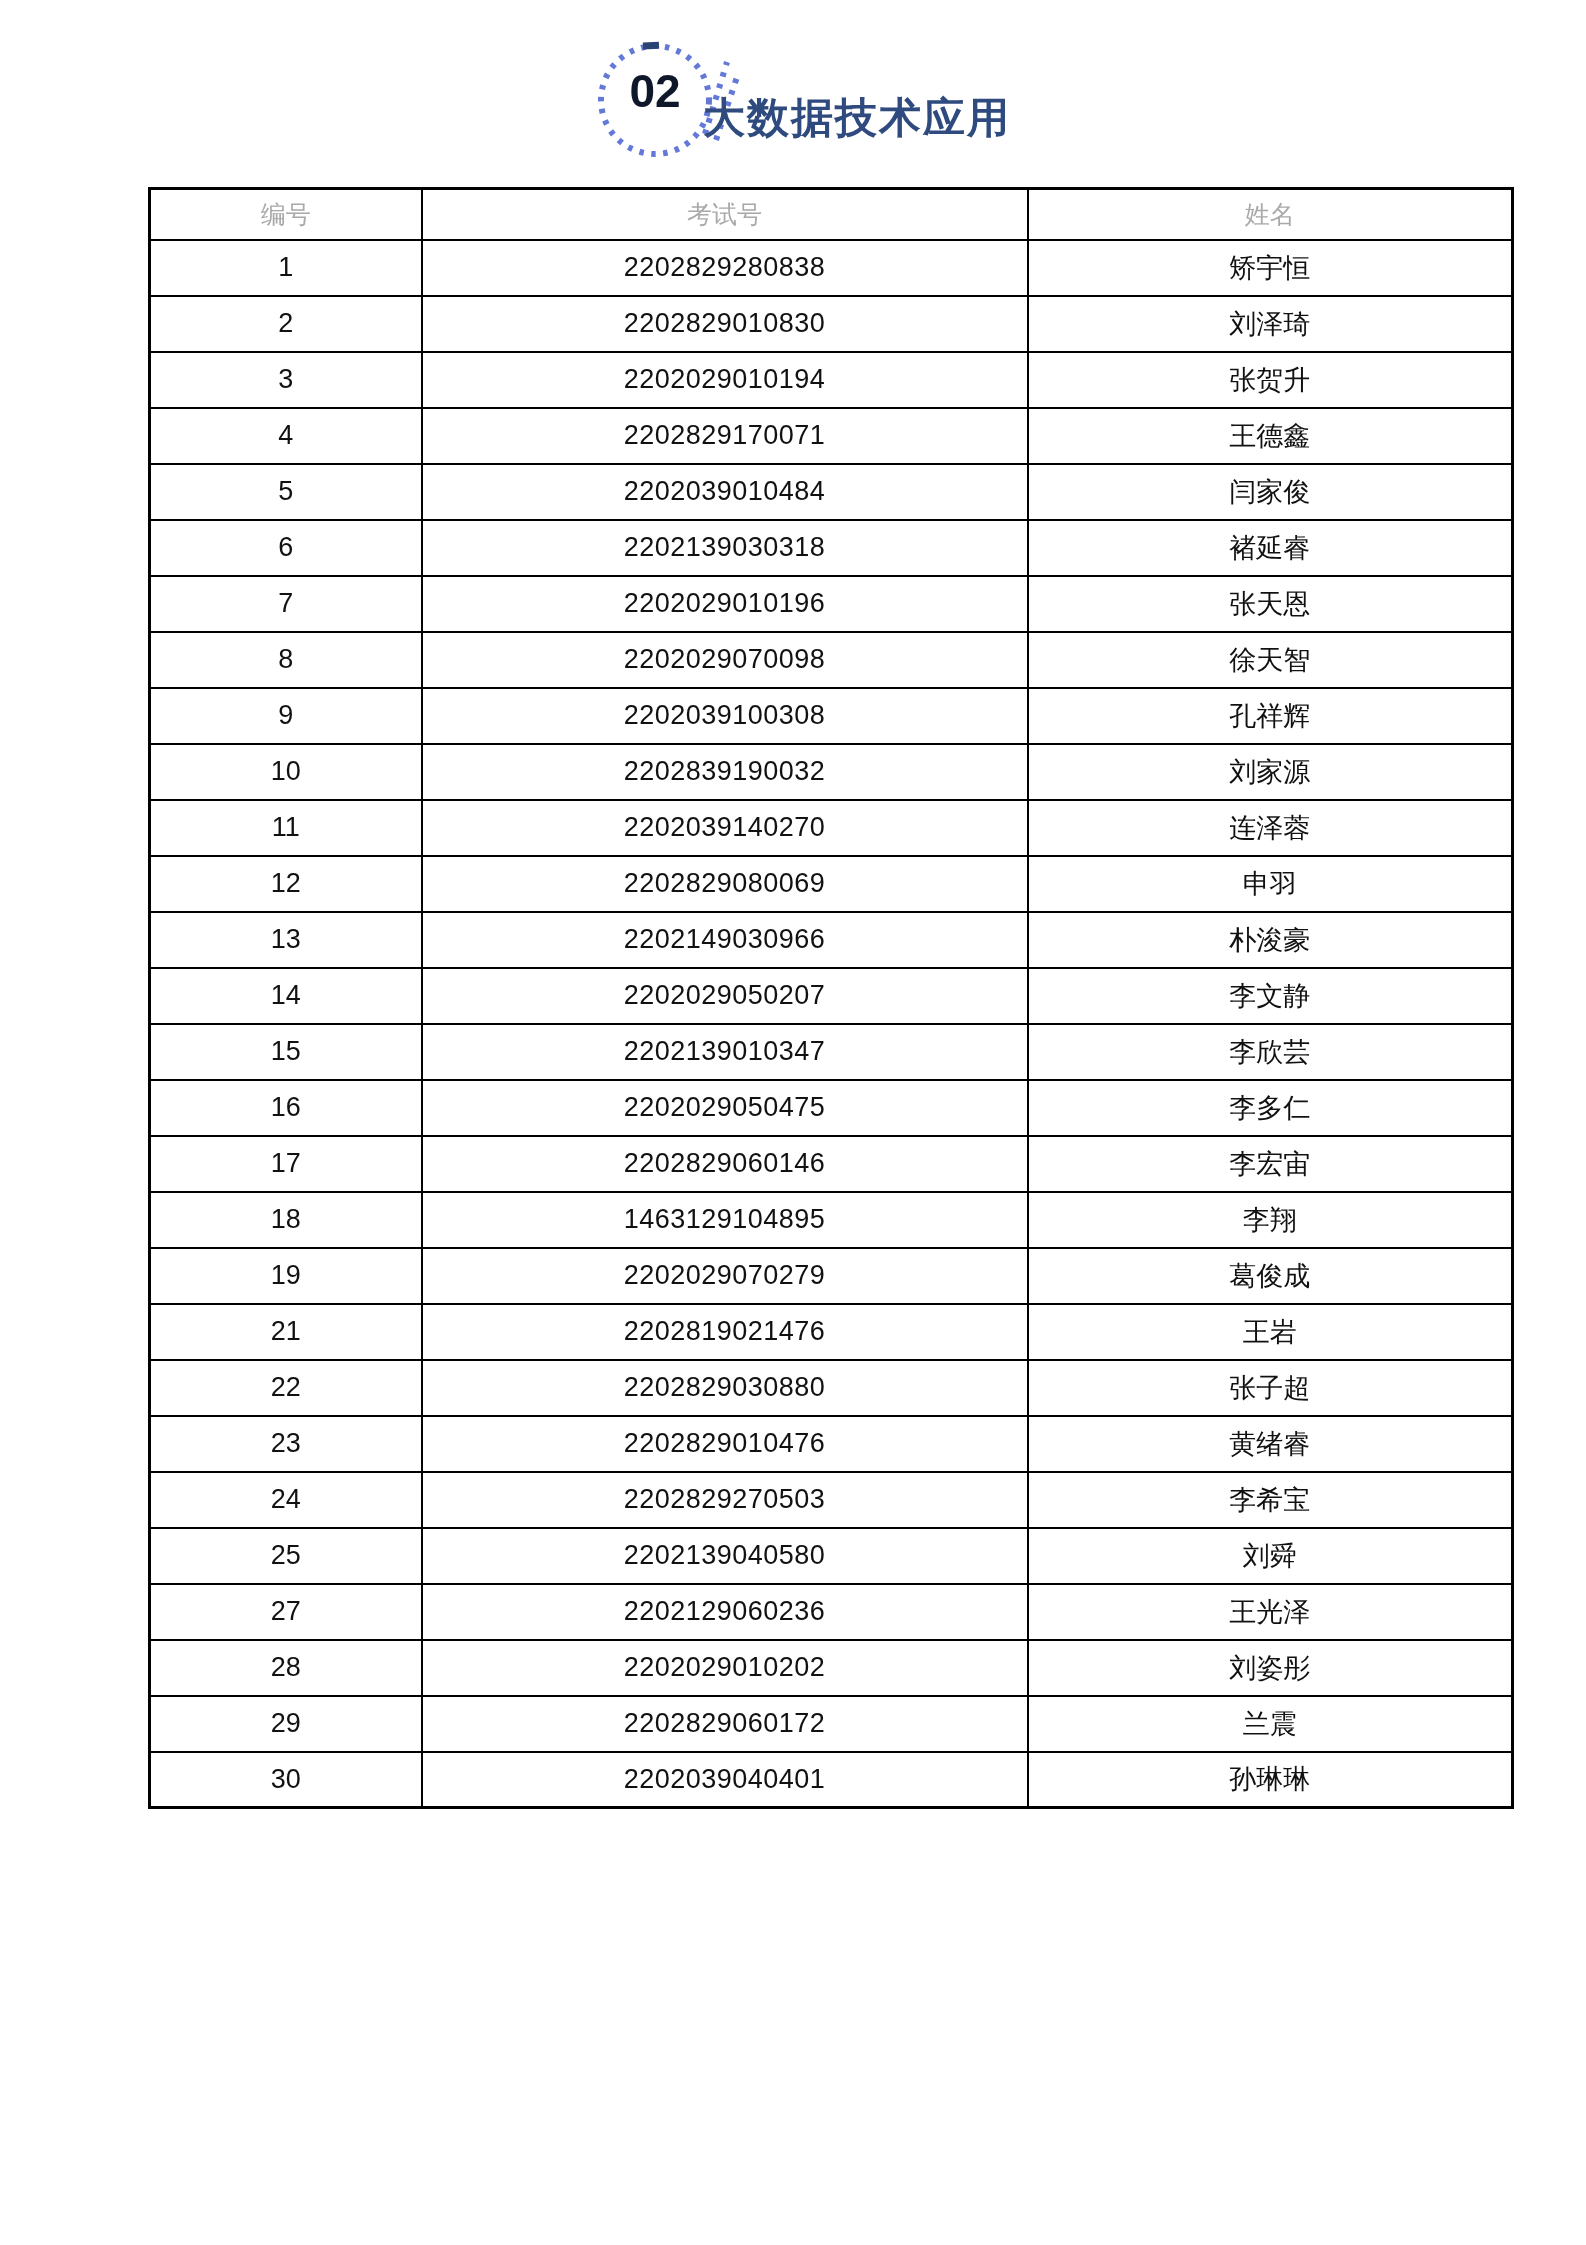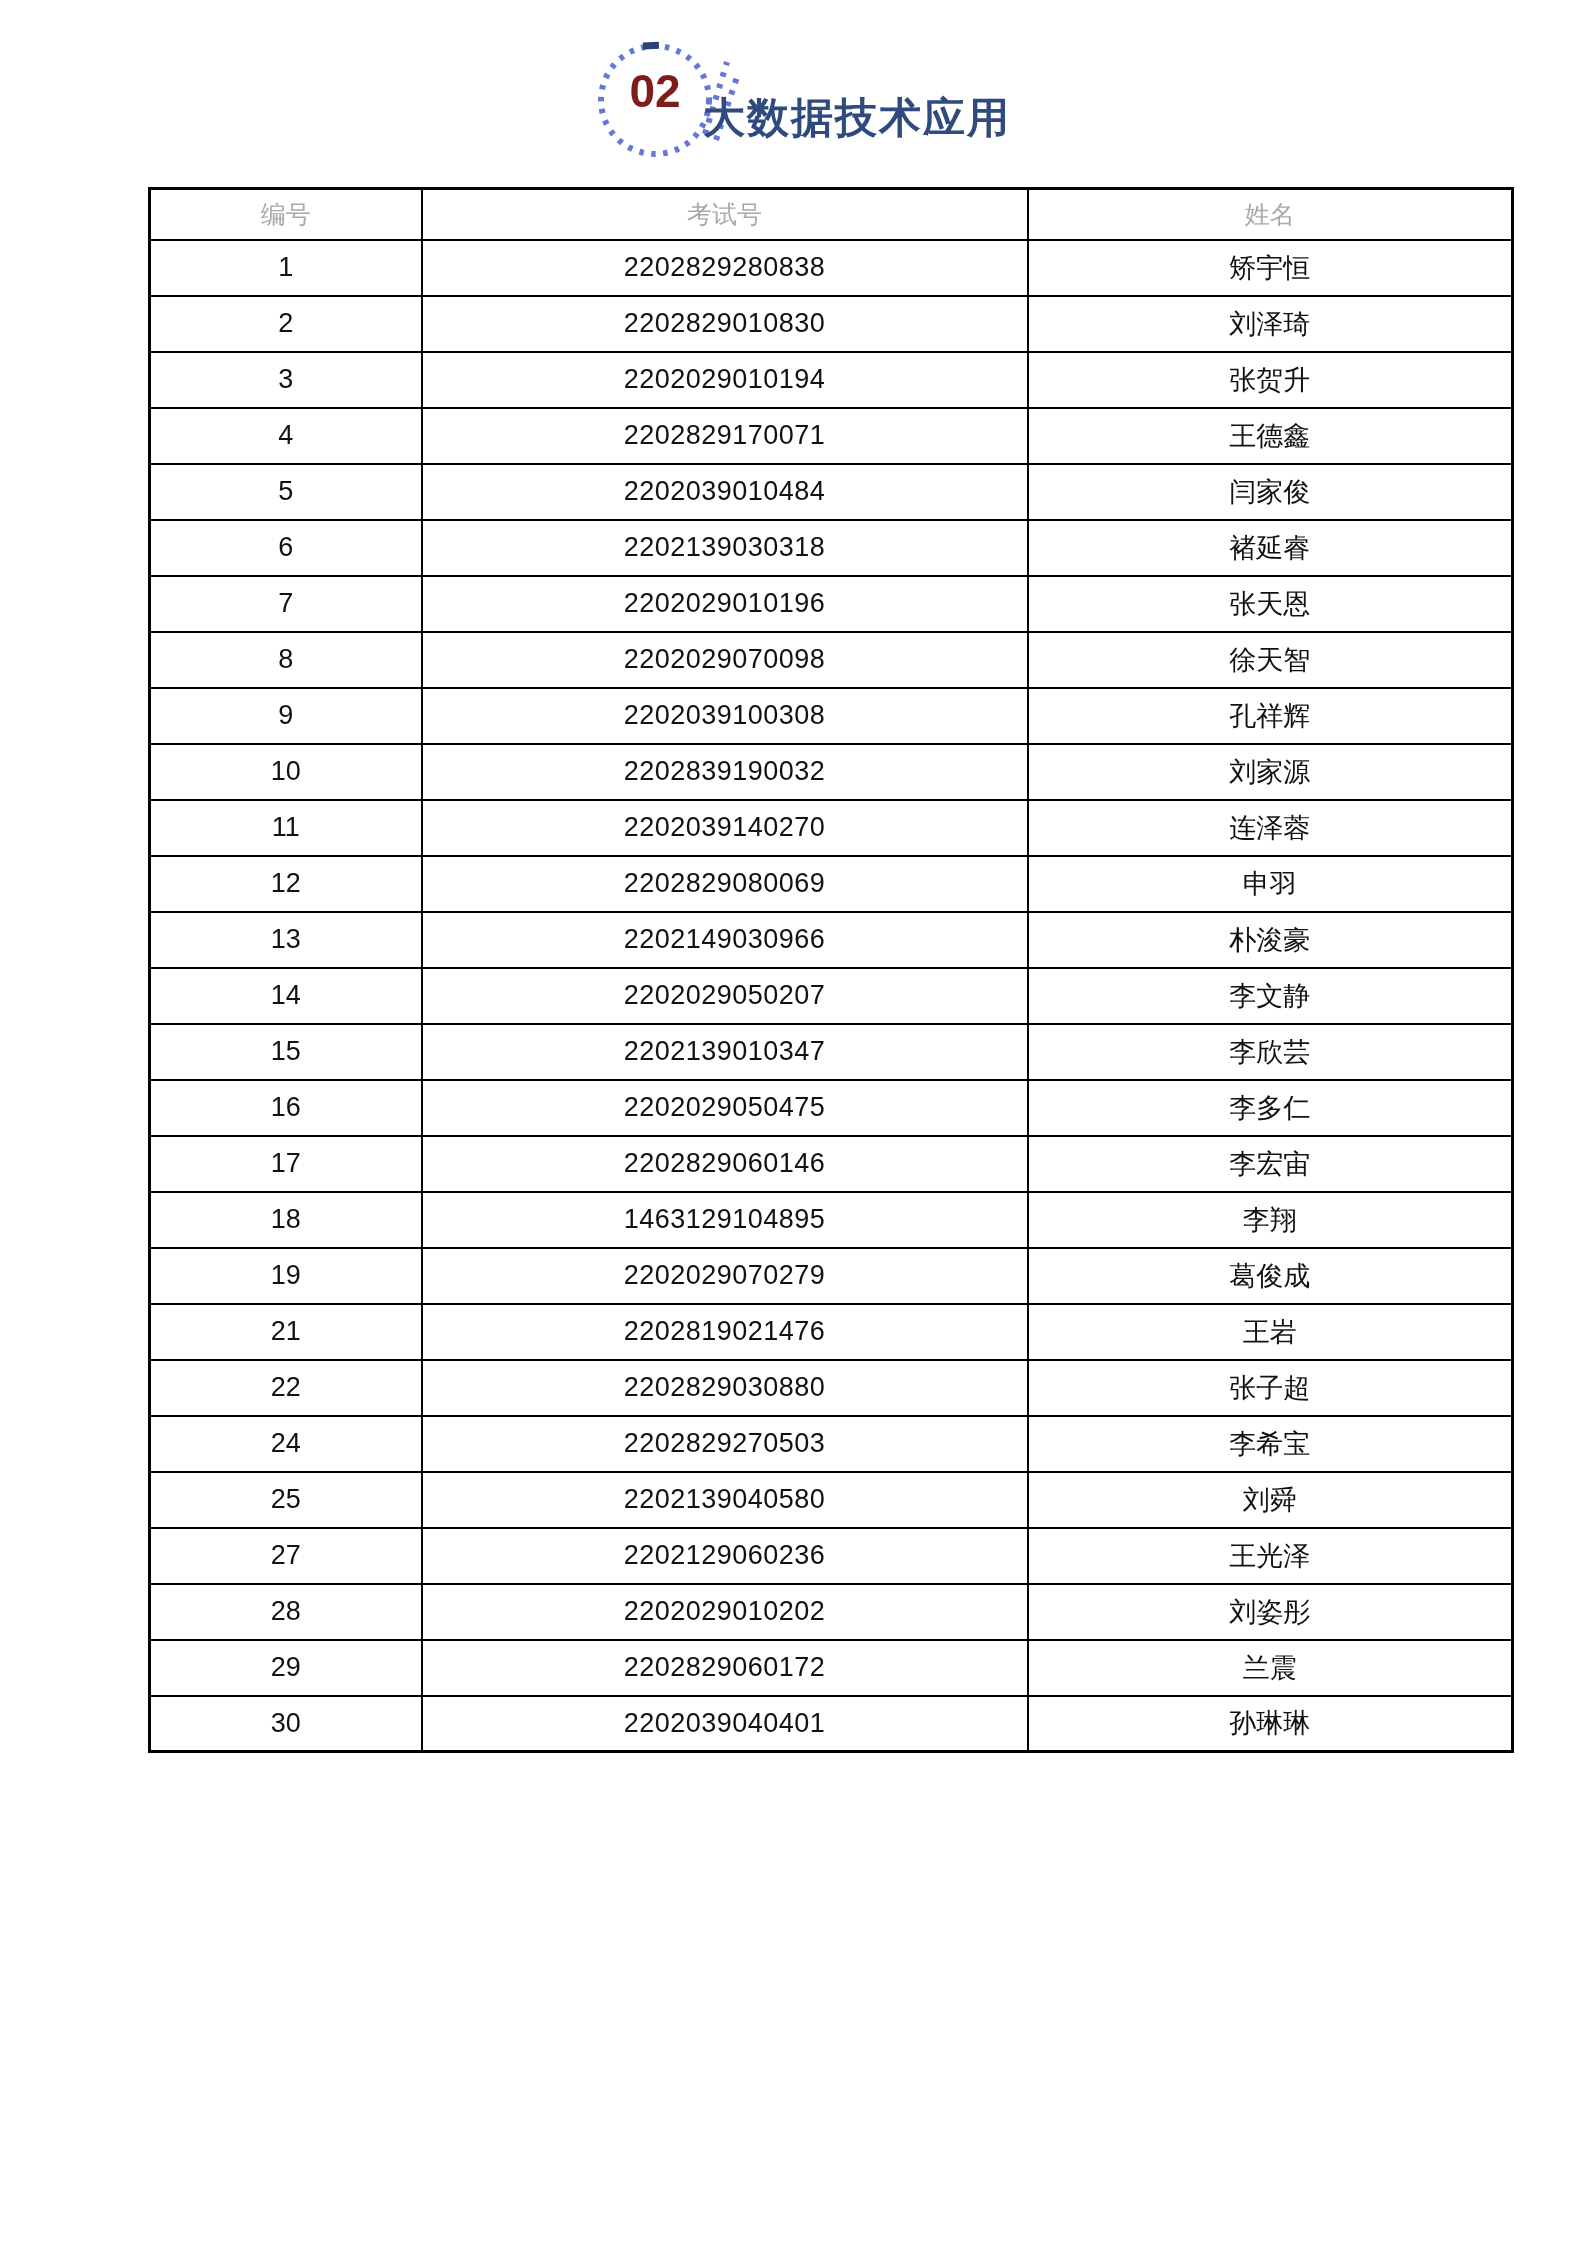--- a/index.html
+++ b/index.html
@@ -16,21 +16,21 @@
   
   .header-block { position:absolute; top:0; left:0; width:100%; height:190px; }
   .badge-svg { position:absolute; left:575px; top:22px; width:170px; height:155px; }
   .section-title {
     position:absolute; left:703px; top:66px;
     font-size:42px; font-weight:bold; color:#2f4a7e;
     letter-spacing:2px; white-space:nowrap;margin-top:24px;
   }
   .badge-number {
     position:absolute; left:601px; top:64px; width:108px;
-    text-align:center; font-size:46px; font-weight:bold; color:#7f1d1d;
+    text-align:center; font-size:46px; font-weight:bold; color:#0f172a;
   }
 
   
   table.roster {
     position:absolute; left:120px; top:187px;
     width:1363px; table-layout:fixed;
     border-collapse:collapse;
     border:3px solid #000000;
     margin-left:28px;
   }
@@ -181,20 +181,25 @@
           <td>21</td>
           <td class="exam-cell">2202819021476</td>
           <td>王岩</td>
         </tr>
         <tr>
           <td>22</td>
           <td class="exam-cell">2202829030880</td>
           <td>张子超</td>
         </tr>
         <tr>
+          <td>23</td>
+          <td class="exam-cell">2202829010476</td>
+          <td>黄绪睿</td>
+        </tr>
+        <tr>
           <td>24</td>
           <td class="exam-cell">2202829270503</td>
           <td>李希宝</td>
         </tr>
         <tr>
           <td>25</td>
           <td class="exam-cell">2202139040580</td>
           <td>刘舜</td>
         </tr>
         <tr>

